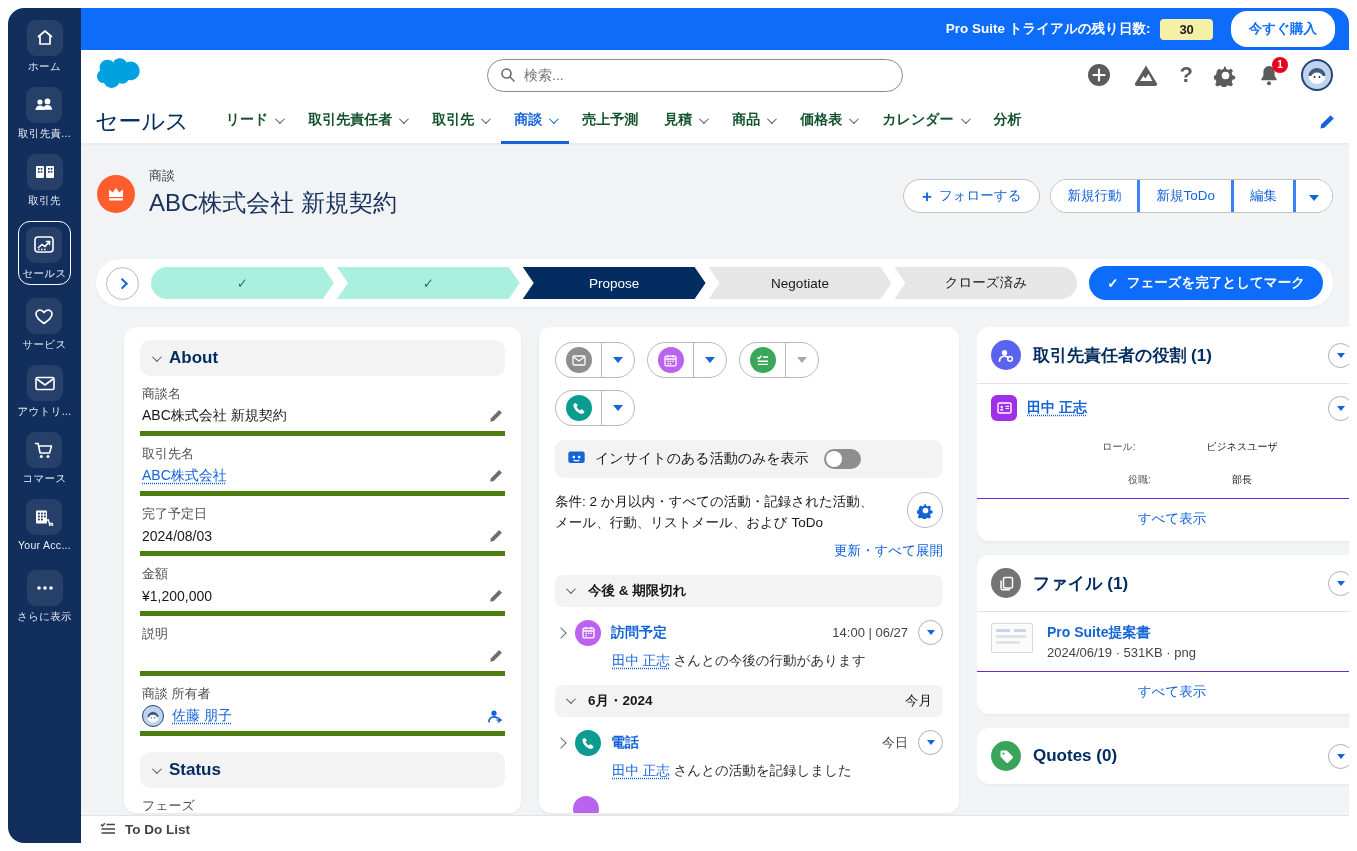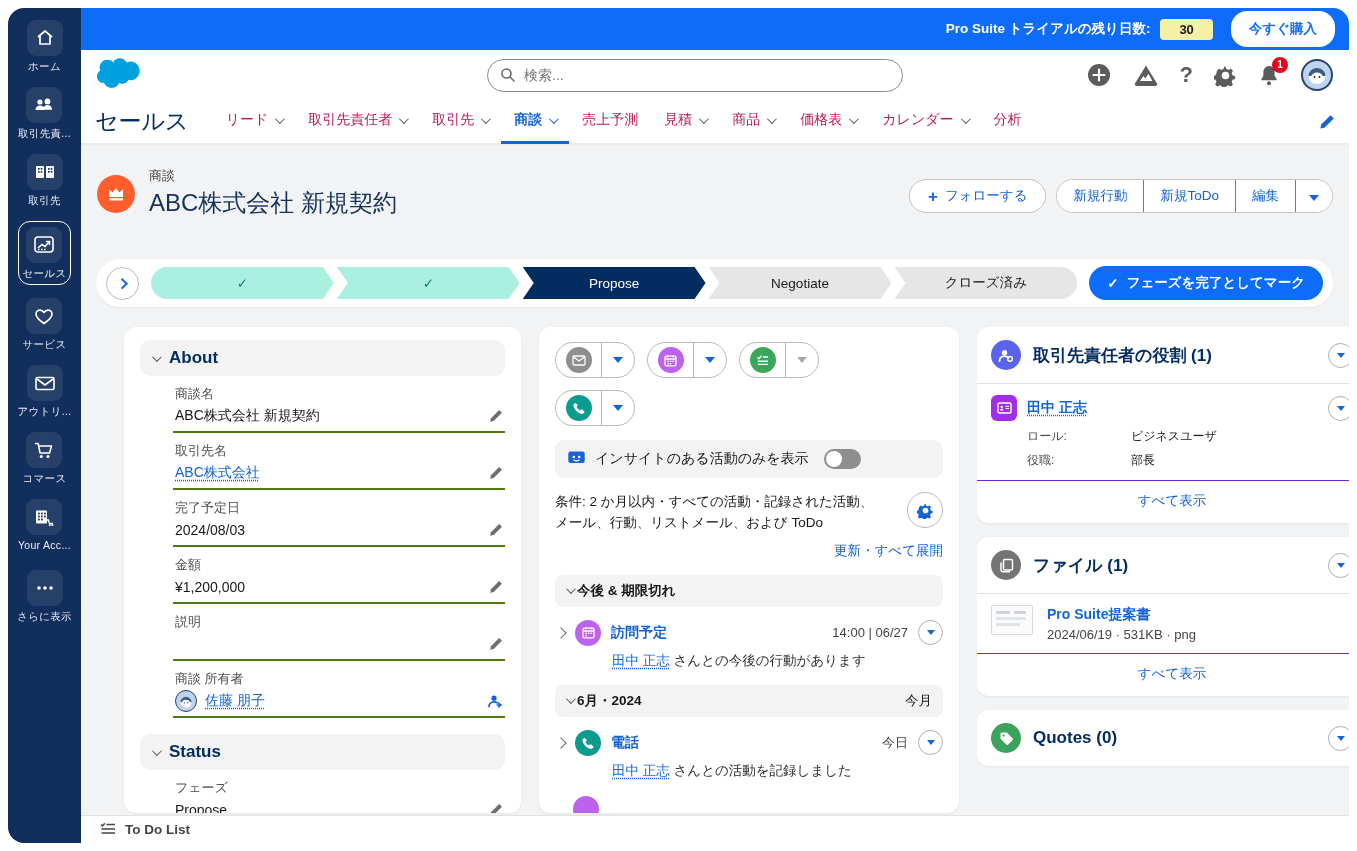--- a/index.html
+++ b/index.html
@@ -27,39 +27,39 @@
   .search { position:absolute; left:406px; width:416px; height:33px; }
   .search input { width:100%; height:100%; border:1px solid #8a8a8a; border-radius:17px; padding:0 14px 0 36px; font-size:14px; color:#181818; outline:none; background:#fff; }
   .search .mag { position:absolute; left:13px; top:8px; }
   .gicons { margin-left:auto; display:flex; align-items:center; gap:21px; }
   .gicon { background:none; border:none; cursor:pointer; position:relative; display:flex; align-items:center; }
   .badge { position:absolute; top:-7px; right:-8px; background:#ea001e; color:#fff; font-size:10px; font-weight:700; min-width:16px; height:16px; border-radius:8px; display:flex; align-items:center; justify-content:center; padding:0 3px; }
   .avatar { width:32px; height:32px; border-radius:50%; background:#bdd3ee; border:2px solid #27446e; display:flex; align-items:center; justify-content:center; overflow:hidden; }
 
   .navbar { height:45px; display:flex; align-items:center; padding:0 14px; border-bottom:2px solid #ececec; gap:0; background:#fff; flex-shrink:0; }
   .appname { font-size:23px; color:#032d60; margin-right:24px; }
-  .tab { height:45px; display:flex; align-items:center; gap:7px; padding:0 13px; font-size:14px; color:#be185d; border-bottom:3px solid transparent; cursor:pointer; white-space:nowrap; }
+  .tab { height:45px; display:flex; align-items:center; gap:7px; padding:0 13px; font-size:14px; color:#14532d; border-bottom:3px solid transparent; cursor:pointer; white-space:nowrap;font-weight:bold; }
   .tab.active { color:#1464d8; font-weight:700; border-bottom-color:#1464d8; }
   .chev { width:7px; height:7px; border-right:1.6px solid #5c5c5c; border-bottom:1.6px solid #5c5c5c; transform:rotate(45deg) translateY(-2px); }
   .tab.active .chev { border-color:#1464d8; }
   .nav-edit { margin-left:auto; cursor:pointer; display:flex; }
 
   
   .content { flex:1; background:#f2f3f4; padding:22px 16px 0 15px; overflow:hidden; }
 
   .record-head { display:flex; align-items:flex-start; height:78px; padding-left:1px; }
   .opp-icon { width:38px; height:38px; border-radius:50%; background:#ff5d2d; display:flex; align-items:center; justify-content:center; margin-top:8px; flex-shrink:0; }
   .titles { margin-left:14px; }
   .entity { font-size:13px; color:#444; }
   .rec-title { font-size:24px; font-weight:400; color:#16325c; margin-top:2px; }
   .actions { margin-left:auto; display:flex; align-items:center; gap:10px; margin-top:12px; }
   .follow-btn { height:34px; border:1px solid #c2c2c2; background:#fff; border-radius:17px; color:#1464d8; font-size:13.5px; padding:0 18px; display:flex; align-items:center; gap:7px; cursor:pointer; }
   .plus-g { font-size:17px; font-weight:700; line-height:1; }
   .btn-group { display:flex; height:34px; border:1px solid #c2c2c2; border-radius:17px; overflow:hidden; background:#fff; }
-  .btn-group button { border:none; background:#fff; color:#1464d8; font-size:13.5px; padding:0 16px; cursor:pointer; border-right:1px solid #3b82f6; }
+  .btn-group button { border:none; background:#fff; color:#1464d8; font-size:13.5px; padding:0 16px; cursor:pointer; border-right:3px solid #3b82f6; }
   .btn-group button:last-child { border-right:none; padding:0 13px; }
   .tri { width:0; height:0; border-left:5px solid transparent; border-right:5px solid transparent; border-top:6px solid #1464d8; display:inline-block; }
   .tri.gray { border-top-color:#a8a8a8; }
 
   .path-card { margin-top:14px; height:48px; background:#fff; border-radius:26px; display:flex; align-items:center; padding:0 10px 0 10px; box-shadow:0 1px 2px rgba(0,0,0,.05); }
   .path-expand { width:33px; height:33px; border-radius:50%; border:1px solid #b9b9b9; background:#fff; cursor:pointer; display:flex; align-items:center; justify-content:center; flex-shrink:0; }
   .path-expand .chevr { width:8px; height:8px; border-right:2px solid #1464d8; border-bottom:2px solid #1464d8; transform:rotate(-45deg) translateX(-1px); }
   .stages { flex:1; display:flex; height:32px; margin:0 12px; }
   .stage { flex:1; margin-right:3px; display:flex; align-items:center; justify-content:center; font-size:13.5px; color:#181818; clip-path:polygon(0 0, calc(100% - 11px) 0, 100% 50%, calc(100% - 11px) 100%, 0 100%, 11px 50%); background:#e6e6e6; cursor:pointer; }
   .stage.first { border-radius:17px 0 0 17px; clip-path:polygon(0 0, calc(100% - 11px) 0, 100% 50%, calc(100% - 11px) 100%, 0 100%); }
@@ -67,21 +67,21 @@
   .stage.complete { background:#abf0de; color:#1a7f74; font-weight:700; }
   .stage.current { background:#032d60; color:#fff; }
   .mark-btn { height:34px; background:#0d6cfa; border:none; border-radius:17px; color:#fff; font-size:13.5px; font-weight:700; padding:0 18px; display:flex; align-items:center; gap:8px; cursor:pointer; flex-shrink:0; }
 
   .columns { display:flex; gap:18px; margin-top:20px; height:486px;padding-left:28px; }
   .card { background:#fff; border-radius:12px; box-shadow:0 1px 3px rgba(0,0,0,.06); }
 
   
   .left-card { width:397px; padding:13px 16px; overflow:hidden; flex-shrink:0; }
   .sec-hdr { background:#f3f3f3; border-radius:10px; height:36px; display:flex; align-items:center; gap:10px; padding:0 12px; font-size:17px; font-weight:700; color:#032d60; }
-  .fld { padding:9px 2px 0 2px; border-bottom:2px solid #4d7c0f;margin-left:33px; }
+  .fld { padding:9px 2px 0 2px; border-bottom:5px solid #4d7c0f; }
   .fld-label { font-size:13px; color:#514f4d; }
   .fld-valrow { display:flex; align-items:center; min-height:28px; padding:2px 0 4px; }
   .fld-val { font-size:14px; color:#181818; }
   a.lnk { color:#1464d8; text-decoration:underline; text-decoration-style:dotted; text-underline-offset:3px; cursor:pointer; }
   .pencil { margin-left:auto; cursor:pointer; display:flex; }
   .owner-av { width:22px; height:22px; border-radius:50%; background:#bdd3ee; border:1.5px solid #27446e; margin-right:8px; flex-shrink:0; overflow:hidden; display:flex; align-items:center; justify-content:center; }
   .status-hdr { margin-top:16px; }
 
   
   .mid-card { width:420px; padding:15px 16px; overflow:hidden; flex-shrink:0; }
@@ -92,42 +92,42 @@
   .circ { width:26px; height:26px; border-radius:50%; display:flex; align-items:center; justify-content:center; }
   .c-gray{background:#8e8e8e;} .c-purple{background:#bb62ee;} .c-green{background:#3ba75b;} .c-teal{background:#0b9c8f;}
   .toggle-bar { margin-top:14px; height:38px; background:#f3f3f3; border-radius:9px; display:flex; align-items:center; gap:9px; padding:0 12px; }
   .toggle-lbl { font-size:14px; color:#181818; }
   .toggle { margin-left:6px; width:37px; height:20px; border-radius:10px; background:#8e8e8e; position:relative; cursor:pointer; flex-shrink:0; }
   .knob { position:absolute; left:2px; top:2px; width:16px; height:16px; border-radius:50%; background:#fff; }
   .filter-row { margin-top:14px; display:flex; align-items:flex-start; }
   .filter-txt { width:330px; font-size:13.5px; color:#181818; line-height:1.55; }
   .gear-circ { margin-left:auto; width:36px; height:36px; border-radius:50%; border:1px solid #b9b9b9; background:#fff; display:flex; align-items:center; justify-content:center; cursor:pointer; flex-shrink:0; }
   .refresh-row { margin-top:8px; text-align:right; font-size:13.5px; }
-  .tl-hdr { margin-top:15px; height:32px; background:#f3f3f3; border-radius:8px; display:flex; align-items:center; gap:4px; padding:0 11px; font-size:13.5px; font-weight:700; color:#181818; }
+  .tl-hdr { margin-top:15px; height:32px; background:#f3f3f3; border-radius:8px; display:flex; align-items:center; gap:15px; padding:0 11px; font-size:13.5px; font-weight:700; color:#181818; }
   .tl-hdr .badge-r { margin-left:auto; font-weight:400; color:#181818; }
   .tl-item { margin-top:13px; padding-left:2px; }
   .tl-row1 { display:flex; align-items:center; gap:10px; }
   .tl-exp { width:8px; height:8px; border-right:1.8px solid #6b6b6b; border-bottom:1.8px solid #6b6b6b; transform:rotate(-45deg); cursor:pointer; flex-shrink:0; }
   .tl-title { font-size:14px; font-weight:700; }
   .tl-meta { margin-left:auto; font-size:13px; color:#444; }
   .dd-circ { width:25px; height:25px; border-radius:50%; border:1px solid #b0b0b0; background:#fff; display:flex; align-items:center; justify-content:center; cursor:pointer; flex-shrink:0; }
   .dd-circ .tri { border-left-width:4px; border-right-width:4px; border-top-width:5px; }
   .tl-row2 { margin:6px 0 0 55px; font-size:13.5px; color:#2e2e2e; }
   .partial-ic { margin:16px 0 0 18px; }
 
   
   .right-col { width:390px; display:flex; flex-direction:column; gap:14px; flex-shrink:0; overflow:hidden; }
   .r-hdr { display:flex; align-items:center; gap:12px; padding:13px 14px;text-align:center; }
   .r-title { font-size:17px; font-weight:700; color:#032d60; }
   .r-dd { margin-left:auto; }
   .r-div { border-top:1px solid #e3e3e3; }
   .r-body { padding:11px 14px; }
   .cr-row1 { display:flex; align-items:center; gap:10px; }
   .sq-ic { width:26px; height:26px; border-radius:6px; display:flex; align-items:center; justify-content:center; flex-shrink:0; }
-  .kv { display:flex; margin-top:7px; font-size:12px; }
+  .kv { display:flex; margin-top:19px; font-size:10px;justify-content:center; }
   .kv .k { width:104px; color:#514f4d; margin-left:36px; }
   .kv .v { color:#181818; }
   .r-foot { border-top:1px solid #6d28d9; text-align:center; padding:11px 0 13px; font-size:13.5px; }
   .file-row { display:flex; gap:14px; align-items:flex-start; }
   .thumb { width:42px; height:30px; background:#fbfbfb; border:1px solid #d8d8d8; border-radius:2px; position:relative; overflow:hidden; flex-shrink:0; }
   .thumb i { position:absolute; height:3px; background:#c9d4ea; border-radius:1px; }
   .file-name { font-size:14px; font-weight:700; }
   .file-meta { font-size:13px; color:#444; margin-top:3px; }
 
   .bottombar { height:28px; background:#fff; border-top:1px solid #e2e2e2; display:flex; align-items:center; gap:9px; padding-left:19px; border-radius:0 0 16px 0; flex-shrink:0; }

